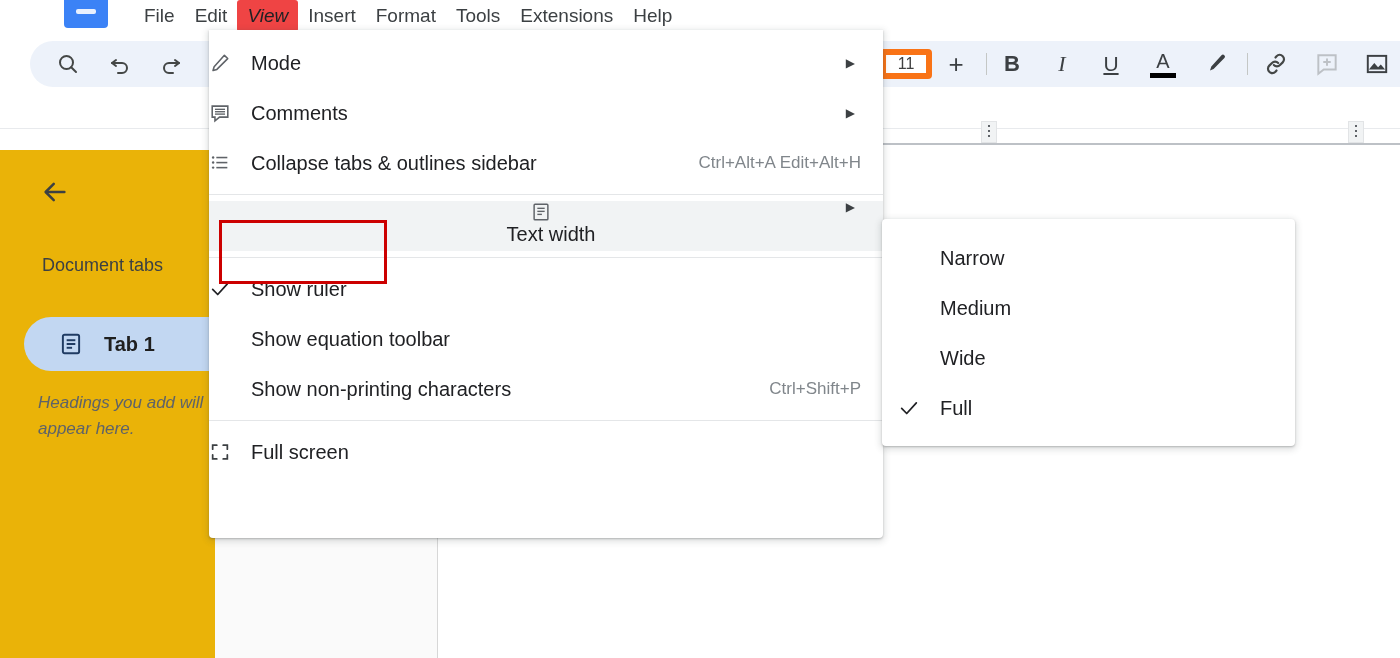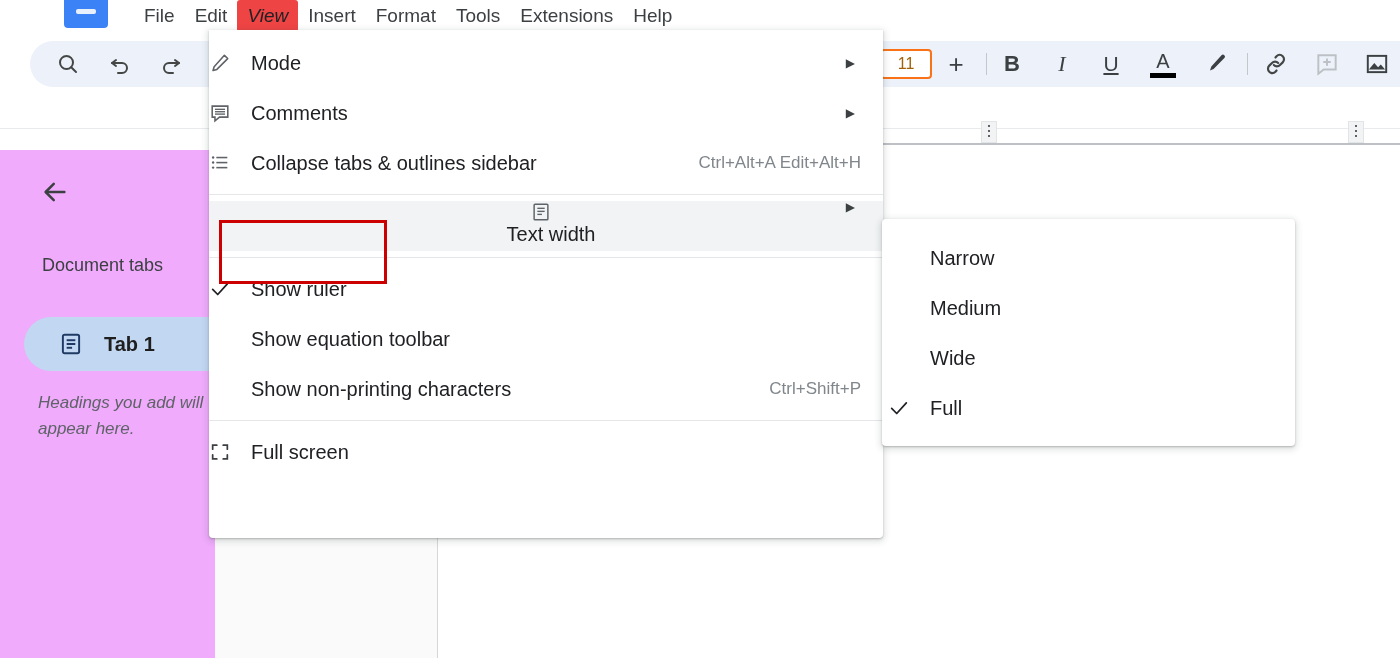--- a/index.html
+++ b/index.html
@@ -45,43 +45,43 @@
   }
   .tb-icon {
     position: absolute; top: 0; height: 46px; display: flex; align-items: center;
     justify-content: center; color: #444746; cursor: pointer;
   }
   .tb-sep {
     position: absolute; top: 12px; width: 1px; height: 22px; background: #c4c7c5;
   }
   .fontsize-box {
     position: absolute; top: 8px; width: 52px; height: 30px;
-    border: 2px solid #f97316; border-radius: 4px; background: #fff;
+    border: 6px solid #f97316; border-radius: 4px; background: #fff;
     display: flex; align-items: center; justify-content: center;
-    font-size: 16px; color: #a16207; cursor: pointer;
+    font-size: 16px; color: #404040; cursor: pointer;
   }
 
   
   .ruler-line {
     position: absolute; left: 880px; top: 143px; width: 520px; height: 2px;
     background: #bdc1c6; z-index: 0;
   }
   .ruler-marker {
     position: absolute; top: 121px; width: 16px; height: 22px;
     background: #f1f3f4; border: 1px solid #e2e4e6; z-index: 1;
     display:flex; align-items:center; justify-content:center; cursor: pointer;
   }
   .ruler-marker .dots { width: 2px; height: 14px;
     background: repeating-linear-gradient(to bottom,#5f6368 0 2px,transparent 2px 5px); }
   .ruler-hairline {
     position:absolute; left:0; top:128px; width:1400px; height:1px; background:#e8eaed; z-index:0;
   }
 
   
-  .sidebar { position: absolute; left: 0; top: 150px; width: 215px; height: 508px; background:#f0abfc; z-index: 2;}
+  .sidebar { position: absolute; left: 0; top: 150px; width: 215px; height: 508px; background:#eab308; z-index: 2;}
   .back-arrow {
     position: absolute; left: 38px; top: 25px; width: 34px; height: 34px;
     display: flex; align-items: center; justify-content: center; cursor: pointer; color:#3c4043;
   }
   .sidebar-title {
     position: absolute; left: 42px; top: 105px; font-size: 18px; color: #3c4043; white-space: nowrap;
   }
   .tab-pill {
     position: absolute; left: 24px; top: 167px; width: 230px; height: 54px;
     background: #c2d7f2; border-radius: 27px; display: flex; align-items: center;
@@ -127,21 +127,21 @@
   }
 
   
   .submenu {
     position: absolute; left: 882px; top: 219px; width: 413px; height: 227px;
     background: #fff; border-radius: 4px;
     box-shadow: 0 2px 6px 2px rgba(60,64,67,.15), 0 1px 2px rgba(60,64,67,.3);
     z-index: 25; padding-top: 14px;
   }
   .s-row {
-    display: flex; align-items: center; height: 50px; padding-left: 6px; cursor: pointer;
+    display: flex; align-items: center; height: 50px; padding-left: 16px; cursor: pointer;
   }
   .s-check { width: 38px; min-width: 38px; display: flex; align-items: center; color:#202124; }
   .s-label { font-size: 20px; color: #202124; margin-left: 4px; }
 
   svg { display: block; }
 </style>
 </head>
 <body>
 
 <div id="root">

